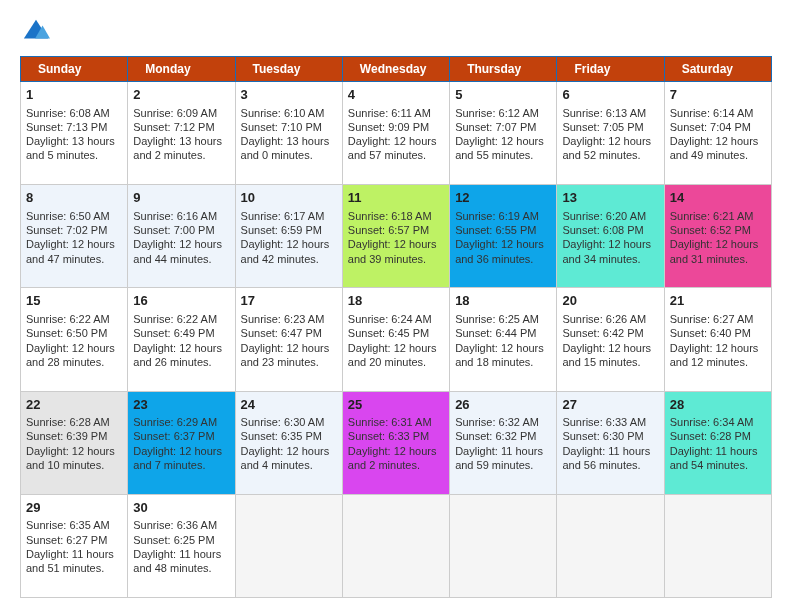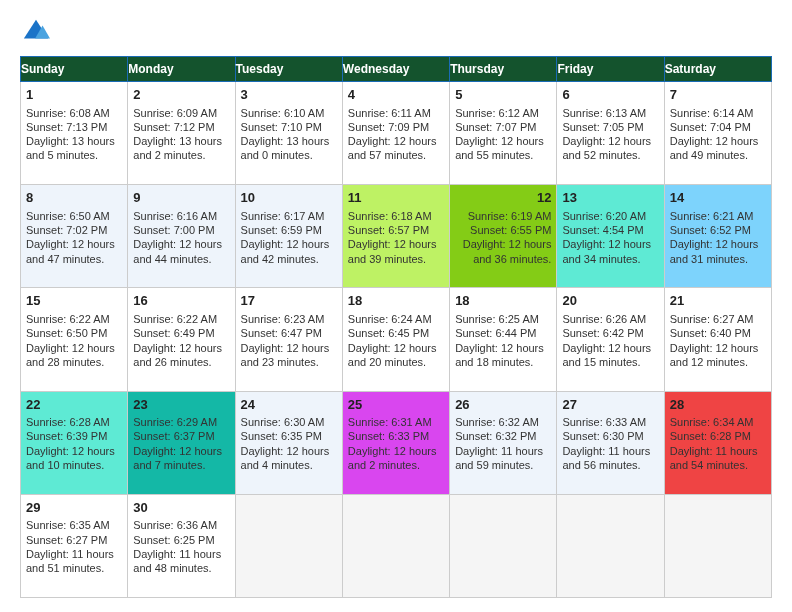--- a/index.html
+++ b/index.html
@@ -56,25 +56,25 @@
       color: #444;
       margin-top: 2px;
     }
     .calendar {
       flex: 1;
       border-collapse: collapse;
       width: 100%;
       font-size: 10.5px;
     }
     .calendar th {
-      background: #14532d;
+      background: #c2410c;
       color: #fff;
       font-size: 12px;
       font-weight: bold;
-      padding: 5px 0;
+      padding: 5px 17px;
       text-align: left;
       border: 1px solid #1a6bb5;
     }
     .calendar td {
       border: 1px solid #ccc;
       vertical-align: top;
       padding: 4px 5px;
       width: calc(100% / 7);
       height: 88px;
       background: #fff;
@@ -152,21 +152,21 @@
           <td>
             <span class="day-num">3</span>
             <div class="day-info" style="white-space: pre-line;">Sunrise: 6:10 AM
 Sunset: 7:10 PM
 Daylight: 13 hours
 and 0 minutes.</div>
           </td>
           <td>
             <span class="day-num">4</span>
             <div class="day-info" style="white-space: pre-line;">Sunrise: 6:11 AM
-Sunset: 7:09 PM
+Sunset: 9:09 PM
 Daylight: 12 hours
 and 57 minutes.</div>
           </td>
           <td>
             <span class="day-num">5</span>
             <div class="day-info" style="white-space: pre-line;">Sunrise: 6:12 AM
 Sunset: 7:07 PM
 Daylight: 12 hours
 and 55 minutes.</div>
           </td>
@@ -207,35 +207,35 @@
 Daylight: 12 hours
 and 42 minutes.</div>
           </td>
           <td style="background: #bef264;">
             <span class="day-num">11</span>
             <div class="day-info" style="white-space: pre-line;">Sunrise: 6:18 AM
 Sunset: 6:57 PM
 Daylight: 12 hours
 and 39 minutes.</div>
           </td>
-          <td style="background: #84cc16; text-align: right;">
+          <td style="background: #0ea5e9;">
             <span class="day-num">12</span>
             <div class="day-info" style="white-space: pre-line;">Sunrise: 6:19 AM
 Sunset: 6:55 PM
 Daylight: 12 hours
 and 36 minutes.</div>
           </td>
           <td style="background: #5eead4;">
             <span class="day-num">13</span>
             <div class="day-info" style="white-space: pre-line;">Sunrise: 6:20 AM
-Sunset: 4:54 PM
+Sunset: 6:08 PM
 Daylight: 12 hours
 and 34 minutes.</div>
           </td>
-          <td style="background: #7dd3fc;">
+          <td style="background: #ec4899;">
             <span class="day-num">14</span>
             <div class="day-info" style="white-space: pre-line;">Sunrise: 6:21 AM
 Sunset: 6:52 PM
 Daylight: 12 hours
 and 31 minutes.</div>
           </td>
         </tr>
         <tr>
           <td>
             <span class="day-num">15</span>
@@ -281,28 +281,28 @@
           </td>
           <td>
             <span class="day-num">21</span>
             <div class="day-info" style="white-space: pre-line;">Sunrise: 6:27 AM
 Sunset: 6:40 PM
 Daylight: 12 hours
 and 12 minutes.</div>
           </td>
         </tr>
         <tr>
-          <td style="background: #5eead4;">
+          <td style="background: #e5e5e5;">
             <span class="day-num">22</span>
             <div class="day-info" style="white-space: pre-line;">Sunrise: 6:28 AM
 Sunset: 6:39 PM
 Daylight: 12 hours
 and 10 minutes.</div>
           </td>
-          <td style="background: #14b8a6;">
+          <td style="background: #0ea5e9;">
             <span class="day-num">23</span>
             <div class="day-info" style="white-space: pre-line;">Sunrise: 6:29 AM
 Sunset: 6:37 PM
 Daylight: 12 hours
 and 7 minutes.</div>
           </td>
           <td style="background: rgb(238, 244, 251);">
             <span class="day-num">24</span>
             <div class="day-info" style="white-space: pre-line;">Sunrise: 6:30 AM
 Sunset: 6:35 PM
@@ -323,21 +323,21 @@
 Daylight: 11 hours
 and 59 minutes.</div>
           </td>
           <td style="background: rgb(238, 244, 251);">
             <span class="day-num">27</span>
             <div class="day-info" style="white-space: pre-line;">Sunrise: 6:33 AM
 Sunset: 6:30 PM
 Daylight: 11 hours
 and 56 minutes.</div>
           </td>
-          <td style="background: #ef4444; margin-left: 24px;">
+          <td style="background: #5eead4; margin-left: 24px;">
             <span class="day-num">28</span>
             <div class="day-info" style="white-space: pre-line;">Sunrise: 6:34 AM
 Sunset: 6:28 PM
 Daylight: 11 hours
 and 54 minutes.</div>
           </td>
         </tr>
         <tr>
           <td>
             <span class="day-num">29</span>

